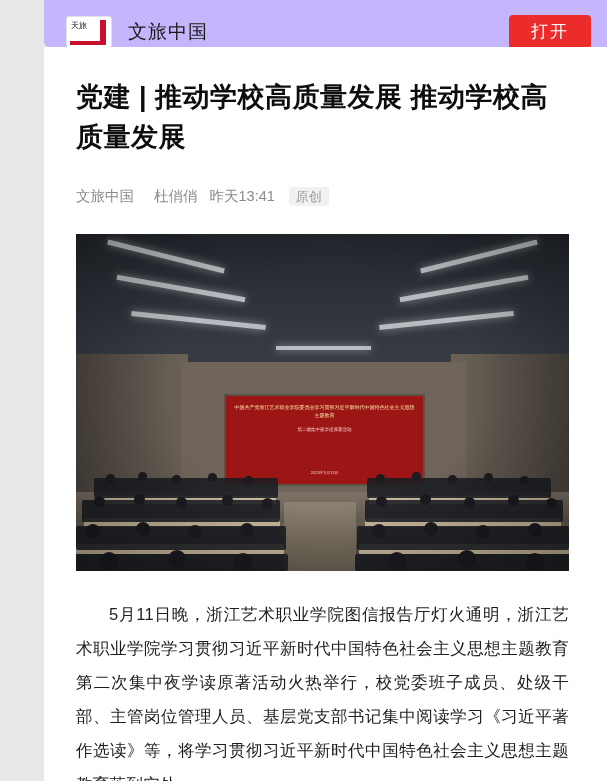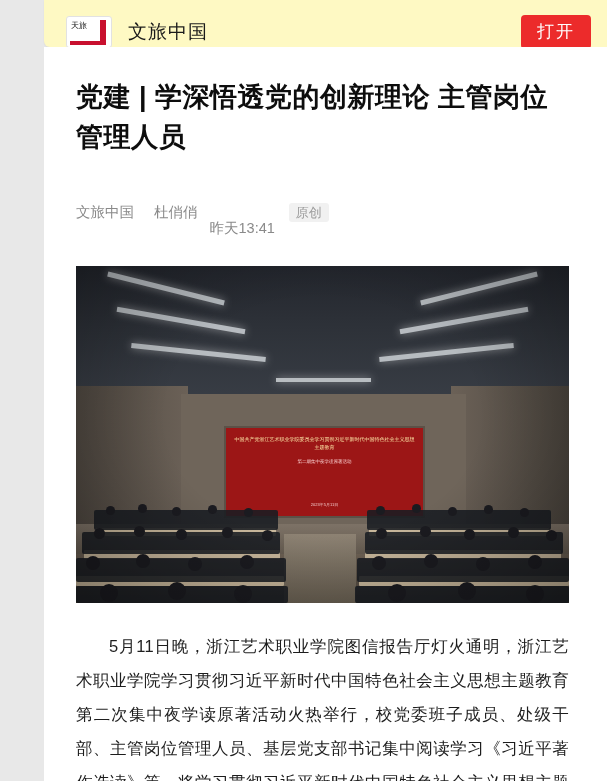--- a/index.html
+++ b/index.html
@@ -19,21 +19,21 @@
     height: 781px;
     background: #e8e8e8;
   }
   
   .topbar {
     position: absolute;
     left: 44px;
     top: 0;
     width: 563px;
     height: 47px;
-    background: #fef9c3;
+    background: #c4b5fd;
     border-bottom-left-radius: 6px;
     display: flex;
     align-items: center;
     box-sizing: border-box;
     padding: 16px 16px 0 22px;
     box-shadow: 0 1px 2px rgba(0,0,0,0.06);
   }
   .account-logo {
     width: 44px;
     height: 30px;
@@ -79,21 +79,21 @@
     font-weight: 400;
   }
   .open-button {
     margin-left: auto;
     background: #ec2b2b;
     color: #ffffff;
     font-size: 17px;
     letter-spacing: 2px;
     border: none;
     border-radius: 4px;
-    width: 70px;
+    width: 82px;
     height: 34px;
     cursor: pointer;
     font-family: "Liberation Sans", sans-serif;
   }
   
   .article {
     position: absolute;
     left: 44px;
     top: 47px;
     width: 563px;
@@ -113,21 +113,21 @@
   }
   .meta-row {
     margin-top: 30px;
     display: flex;
     align-items: center;
     font-size: 14.5px;
     color: #8a8a8a;
   }
   .meta-source { color: #8a8a8a; }
   .meta-author { color: #8a8a8a; margin-left: 20px; }
-  .meta-time { color: #8a8a8a; margin-left: 12px; margin-top: 32px; }
+  .meta-time { color: #8a8a8a; margin-left: 12px; }
   .meta-badge {
     margin-left: 14px;
     background: #f1f1f1;
     color: #9a9a9a;
     font-size: 13px;
     padding: 3px 7px;
     border-radius: 3px;
     line-height: 1;
   }
   
@@ -230,21 +230,21 @@
       <div class="logo-chars">天旅</div>
       <div class="logo-red-bar"></div>
       <div class="logo-base"></div>
     </div>
     <div class="account-name">文旅中国</div>
     <button class="open-button">打开</button>
   </div>
 
   <div class="article">
 
-    <h1 class="headline">党建 | 学深悟透党的创新理论 主管岗位管理人员</h1>
+    <h1 class="headline">党建 | 推动学校高质量发展 推动学校高质量发展</h1>
 
     <div class="meta-row">
       <span class="meta-source">文旅中国</span>
       <span class="meta-author">杜俏俏</span>
       <span class="meta-time">昨天13:41</span>
       <span class="meta-badge">原创</span>
     </div>
 
     <div class="photo">
       <div class="ceiling"></div>

